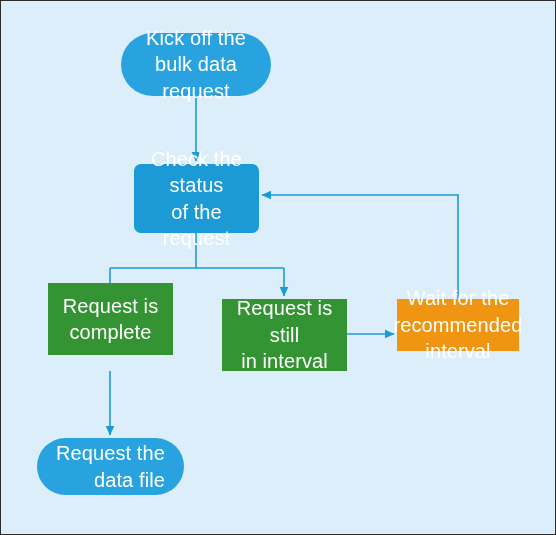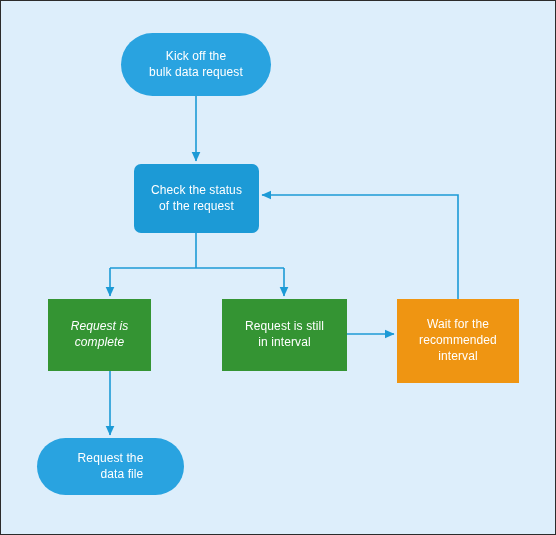--- a/index.html
+++ b/index.html
@@ -24,21 +24,21 @@
     width: 556px;
     height: 535px;
   }
   .node {
     position: absolute;
     display: flex;
     align-items: center;
     justify-content: center;
     text-align: center;
     color: #ffffff;
-    font-size: 12px;
+    font-size: 20px;
     line-height: 1.32;
     box-sizing: border-box;
     z-index: 3;
     white-space: pre-line;
     letter-spacing: 0.1px;
   }
   .node-terminal {
     background: #29a3e0;
     border-radius: 999px;
   }
@@ -104,31 +104,31 @@
   <div class="node node-terminal" style="left:120px; top:32px; width:150px; height:63px;">
     <span class="node-label">Kick off the
 bulk data request</span>
   </div>
 
   <div class="node node-process-blue" style="left:133px; top:163px; width:125px; height:69px;border-radius:7px;">
     <span class="node-label">Check the status
 of the request</span>
   </div>
 
-  <div class="node node-process-green" style="left:47px; top:298px; width:103px; height:72px;font-style:italic;">
+  <div class="node node-process-green" style="left:47px; top:282px; width:125px; height:72px;">
     <span class="node-label">Request is
 complete</span>
   </div>
 
   <div class="node node-process-green" style="left:221px; top:298px; width:125px; height:72px;">
     <span class="node-label">Request is still
 in interval</span>
   </div>
 
-  <div class="node node-process-orange" style="left:396px; top:298px; width:122px; height:84px;">
+  <div class="node node-process-orange" style="left:396px; top:298px; width:122px; height:52px;">
     <span class="node-label">Wait for the
 recommended
 interval</span>
   </div>
 
   <div class="node node-terminal" style="left:36px; top:437px; width:147px; height:57px;text-align:right;">
     <span class="node-label">Request the
 data file</span>
   </div>
 

